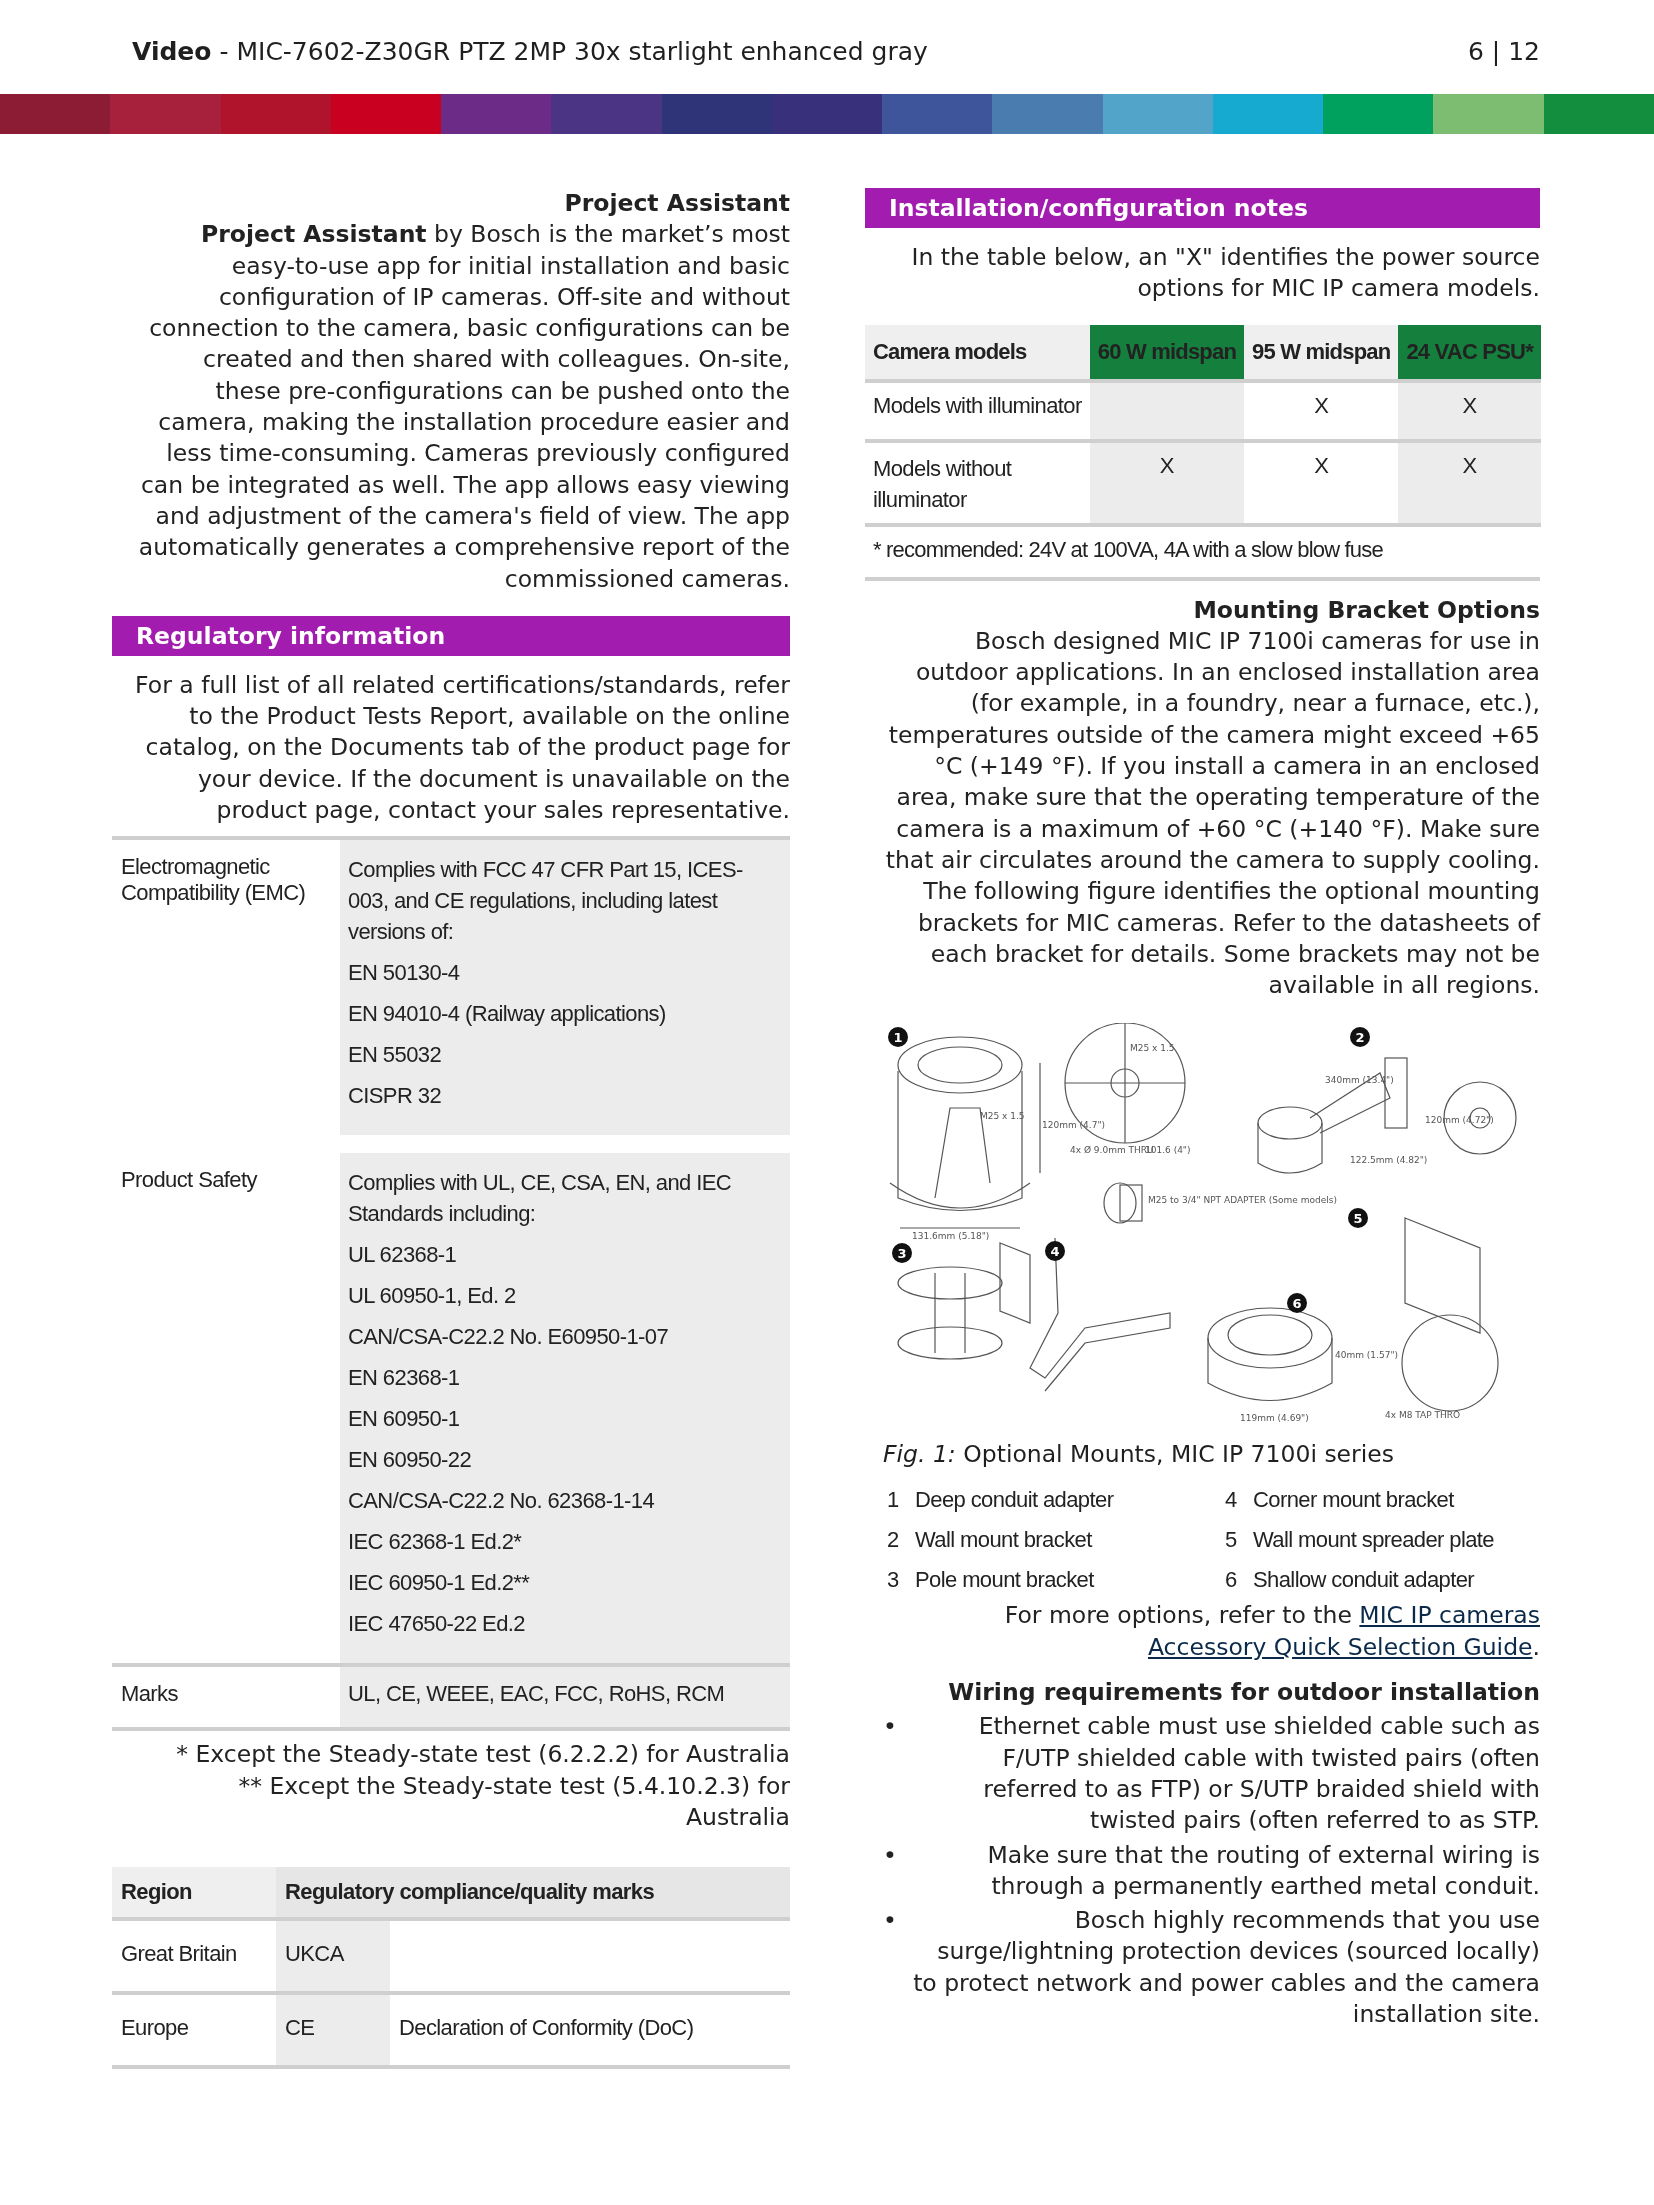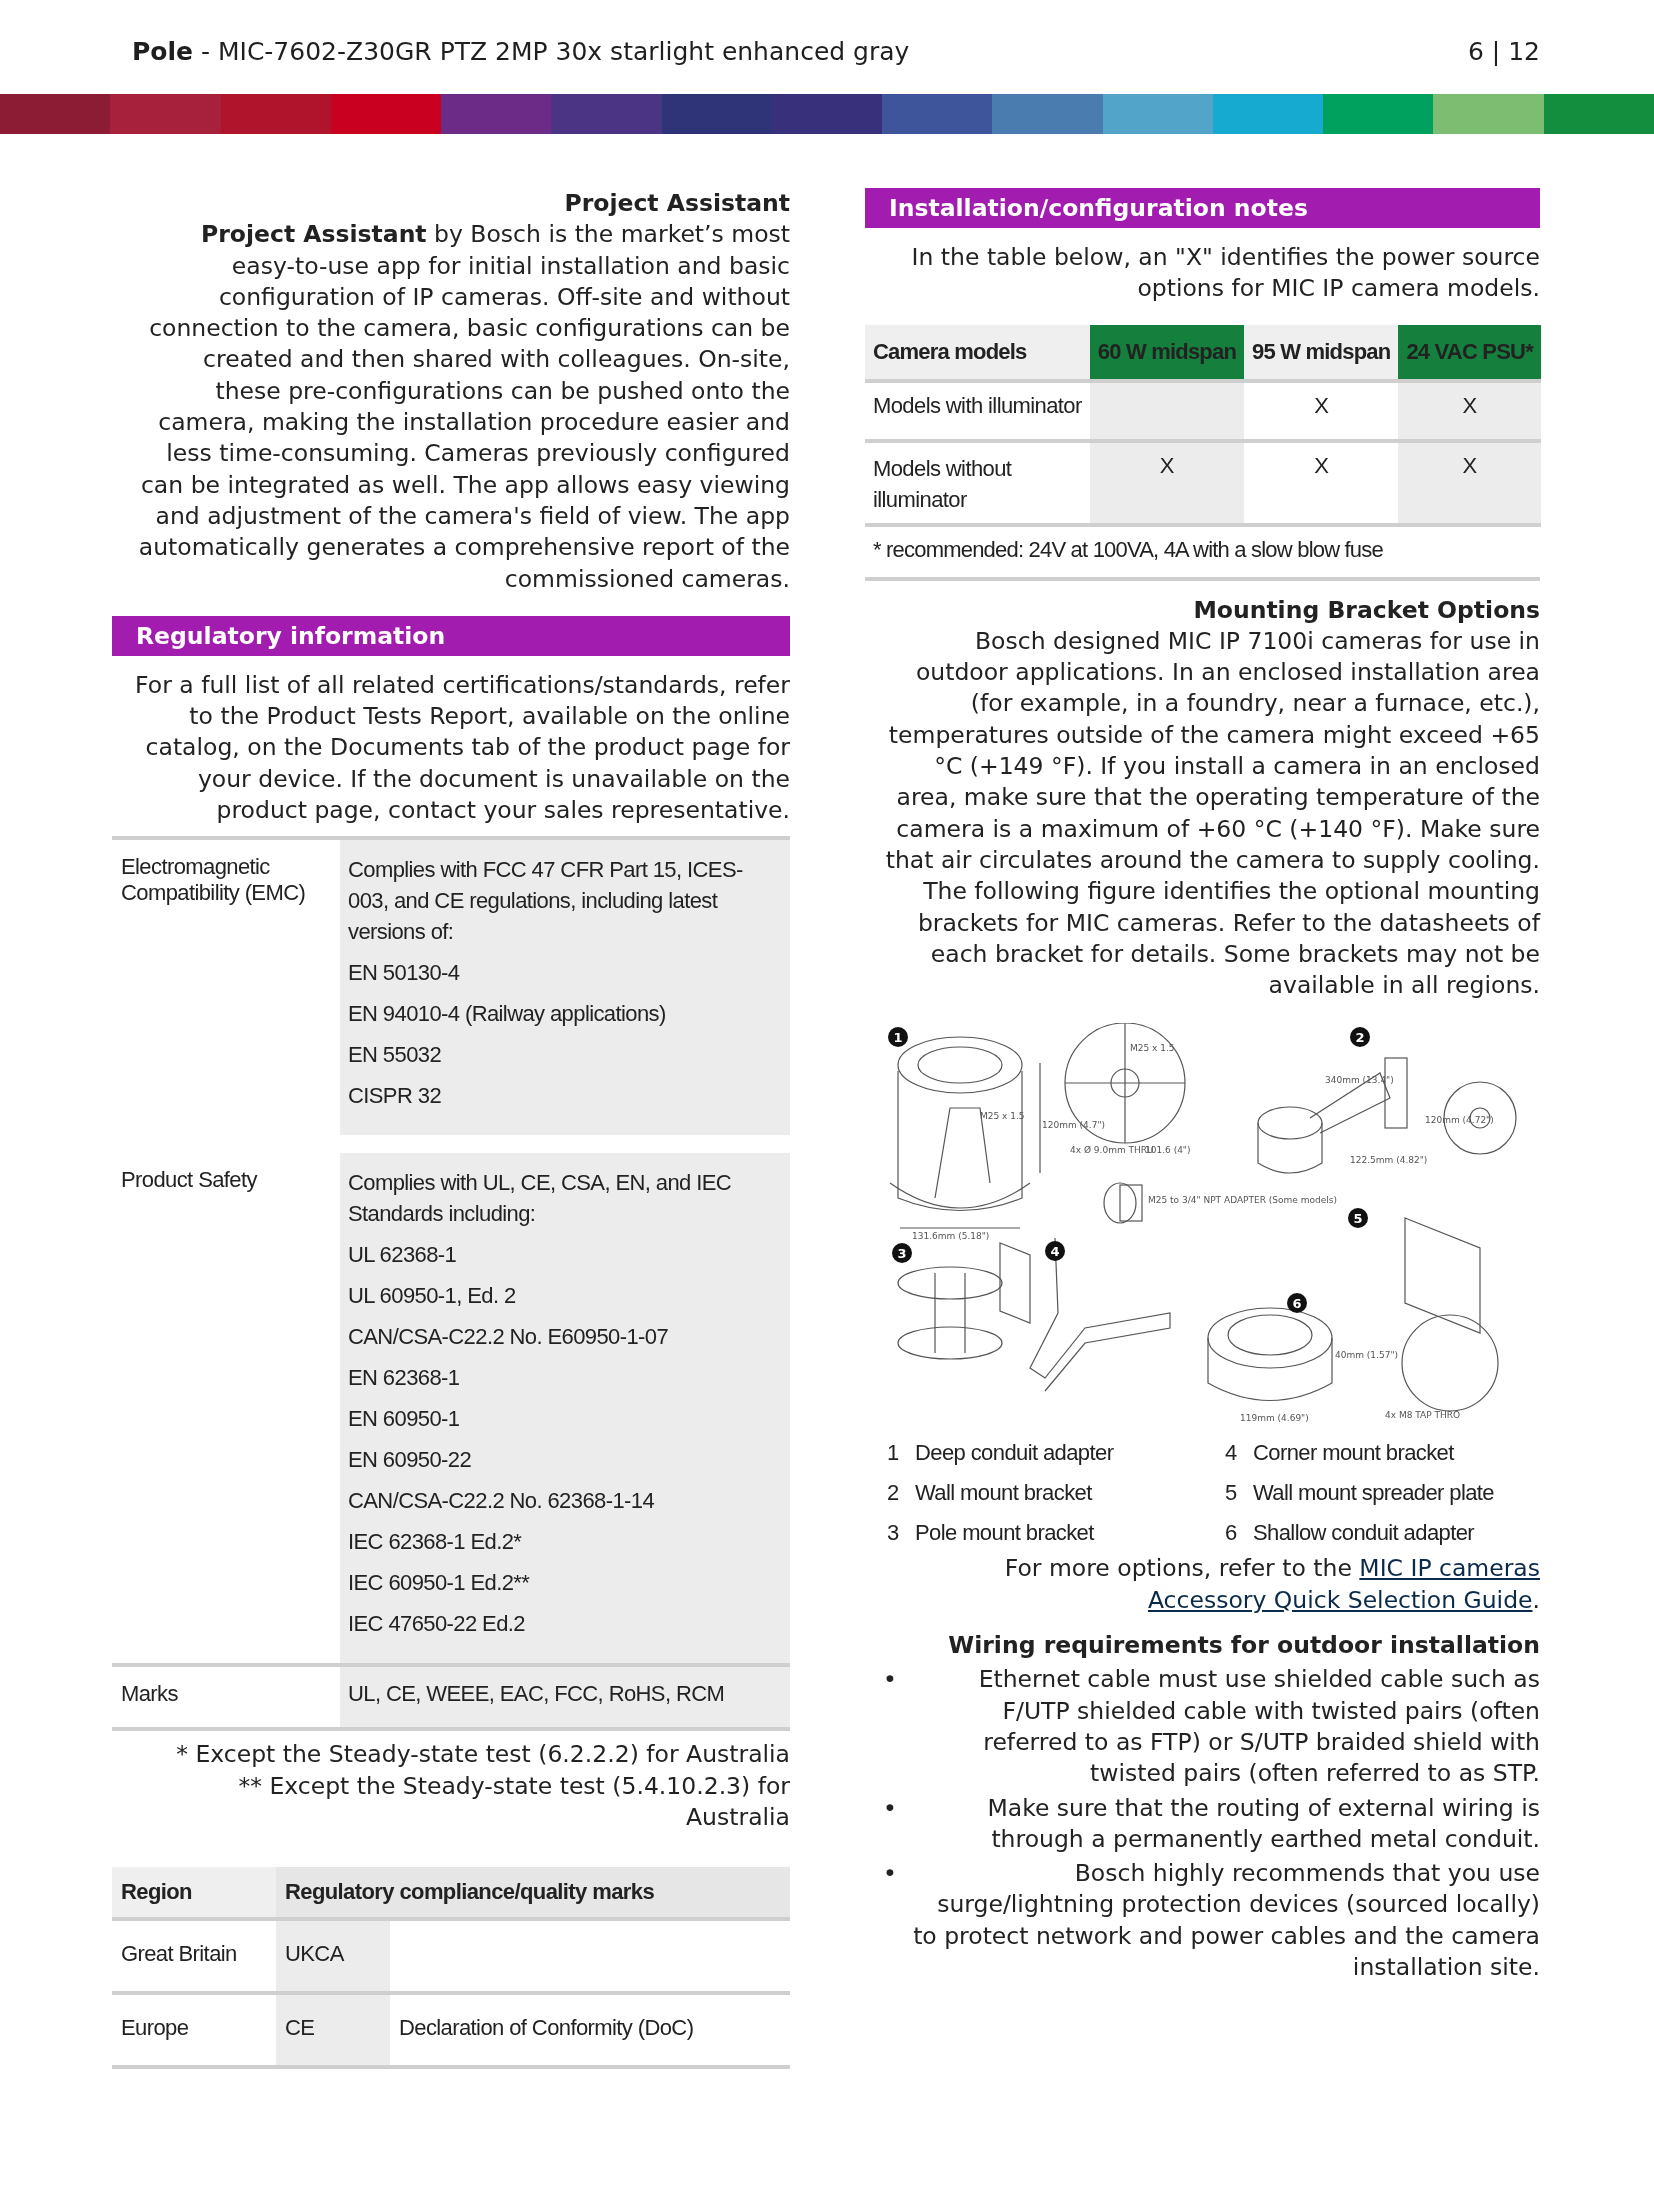--- a/index.html
+++ b/index.html
@@ -56,21 +56,21 @@
   a.link { color: #0b2a4a; text-decoration: underline; }
 
   ul.bullets { list-style: none; padding-left: 18px; }
   ul.bullets li { position: relative; padding-left: 29px; margin-top: 3px; }
   ul.bullets li::before { content: "•"; position: absolute; left: 0; top: 0; }
 </style>
 </head>
 <body>
 
 <div class="header">
-  <span class="title-bold">Pole</span><span> - </span><span>MIC-7602-Z30GR PTZ 2MP 30x starlight enhanced gray</span>
+  <span class="title-bold">Video</span><span> - </span><span>MIC-7602-Z30GR PTZ 2MP 30x starlight enhanced gray</span>
   <span class="page-num">6 | 12</span>
 </div>
 
 <div class="band" id="band">
     <div style="flex: 1 1 0%; background: rgb(140, 28, 51);"></div>
     <div style="flex: 1 1 0%; background: rgb(168, 33, 60);"></div>
     <div style="flex: 1 1 0%; background: rgb(176, 20, 44);"></div>
     <div style="flex: 1 1 0%; background: rgb(201, 0, 31);"></div>
     <div style="flex: 1 1 0%; background: rgb(108, 43, 134);"></div>
     <div style="flex: 1 1 0%; background: rgb(76, 52, 133);"></div>
@@ -264,20 +264,21 @@
         <circle cx="175" cy="228" r="10" fill="#111"></circle>
           <text x="175" y="233" fill="#fff">4</text>
         <circle cx="478" cy="195" r="10" fill="#111"></circle>
           <text x="478" y="200" fill="#fff">5</text>
         <circle cx="417" cy="280" r="10" fill="#111"></circle>
           <text x="417" y="285" fill="#fff">6</text>
       </g>
     </svg>
   </div>
 
+  <div class="caption"><i>Fig. 1:</i><span> Optional Mounts, MIC IP 7100i series</span></div>
 
   <div class="legend">
     <div><span class="n">1</span><span>Deep conduit adapter</span></div>
     <div><span class="n">4</span><span>Corner mount bracket</span></div>
     <div><span class="n">2</span><span>Wall mount bracket</span></div>
     <div><span class="n">5</span><span>Wall mount spreader plate</span></div>
     <div><span class="n">3</span><span>Pole mount bracket</span></div>
     <div><span class="n">6</span><span>Shallow conduit adapter</span></div>
   </div>
 

